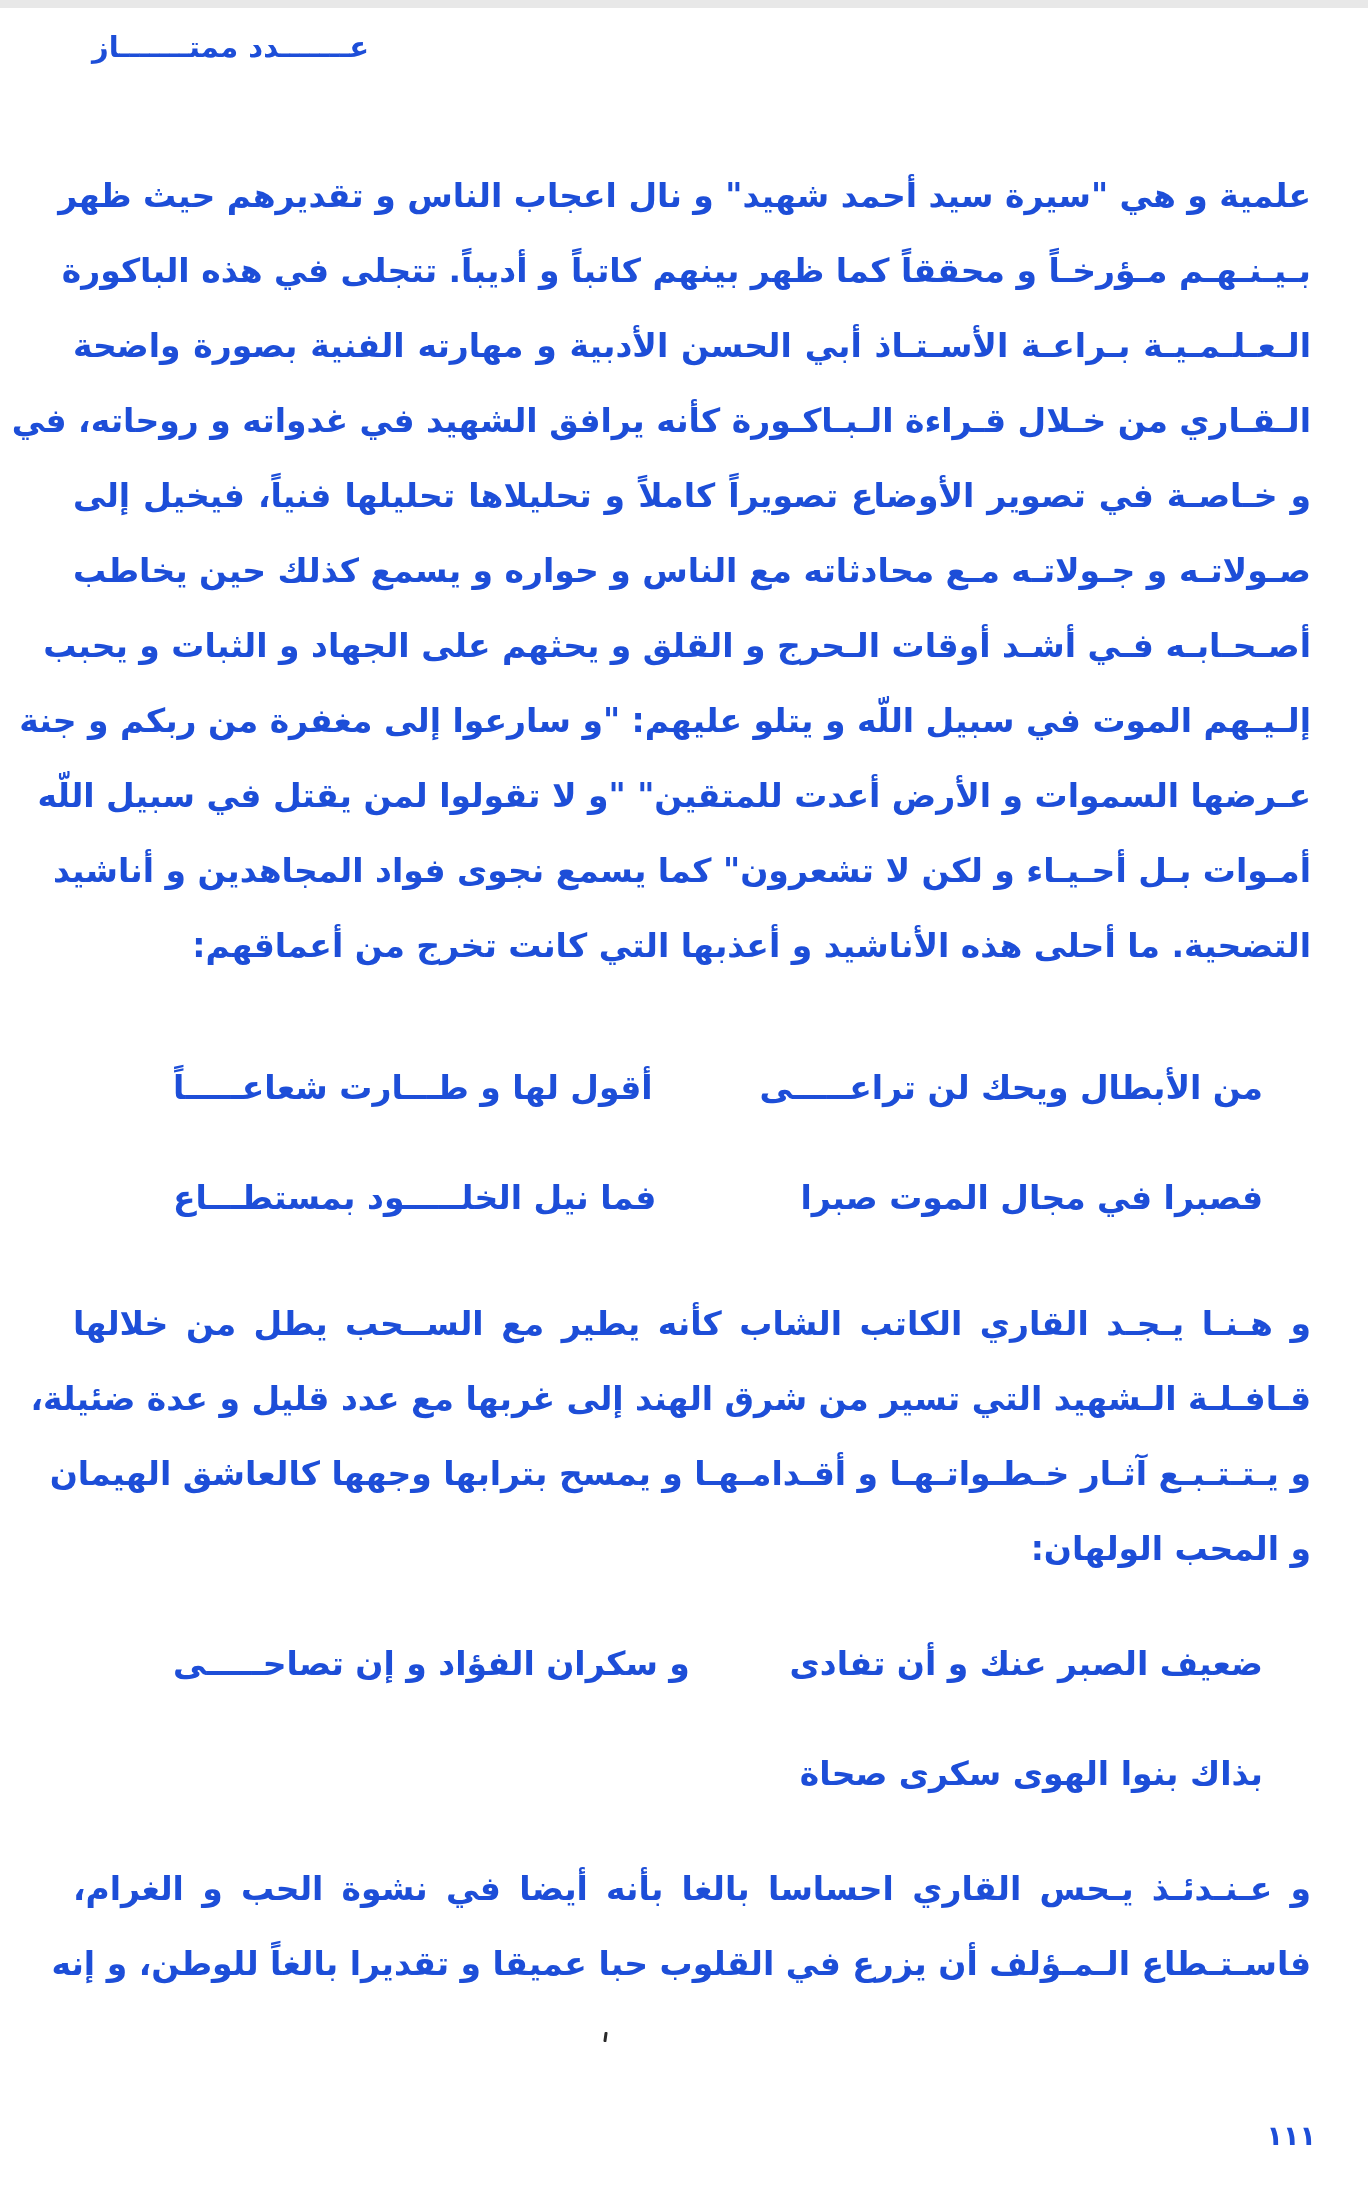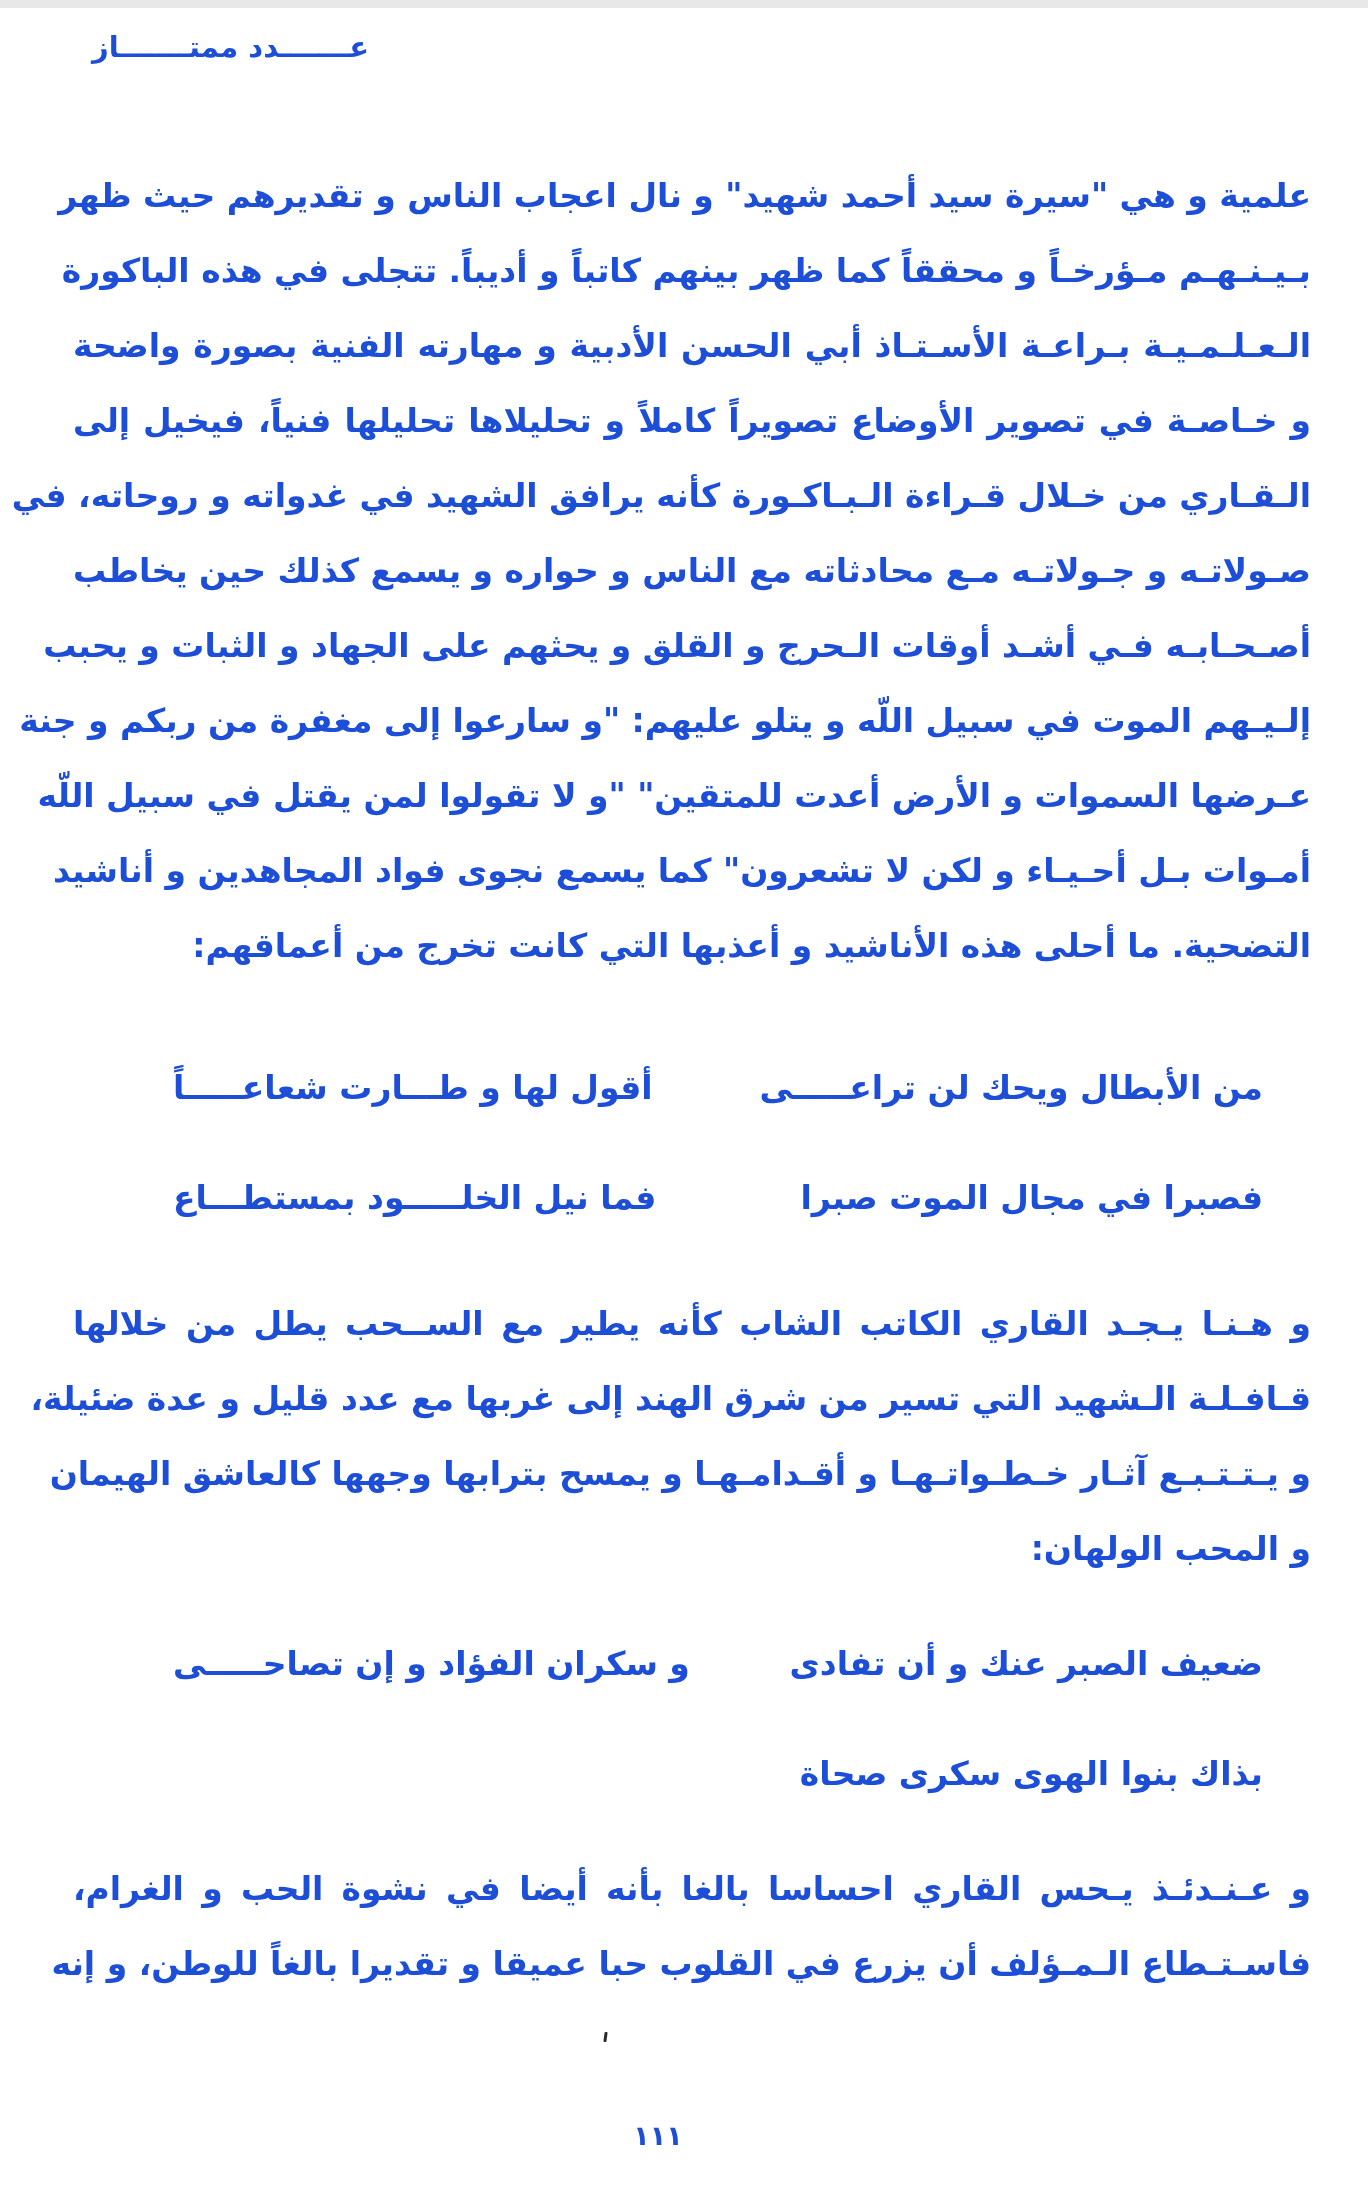--- a/index.html
+++ b/index.html
@@ -63,21 +63,20 @@
   .hemistich {
     font-size: 33px;
     font-weight: 700;
     white-space: nowrap;
   }
   .page-number {
     position: absolute;
     top: 2112px;
     left: 0;
     right: 52px;
-    text-align: center;
     font-size: 27px;
     font-weight: 700;
   }
   .ink-speck {
     position: absolute;
     top: 2024px;
     left: 604px;
     width: 3px;
     height: 10px;
     background: #2a2a2a;
@@ -89,22 +88,22 @@
 <body>
 
 <div class="page">
 
   <div class="header">عـــــــدد ممتـــــــاز</div>
 
   <section class="sec" id="p1">
     <div class="line">علمية و هي "سيرة سيد أحمد شهيد" و نال اعجاب الناس و تقديرهم حيث ظهر</div>
     <div class="line">بـيـنـهـم مـؤرخـاً و محققاً كما ظهر بينهم كاتباً و أديباً. تتجلى في هذه الباكورة</div>
     <div class="line">الـعـلـمـيـة بـراعـة الأسـتـاذ أبي الحسن الأدبية و مهارته الفنية بصورة واضحة</div>
+    <div class="line">الـقـاري من خـلال قـراءة الـبـاكـورة كأنه يرافق الشهيد في غدواته و روحاته، في</div>
     <div class="line">و خـاصـة في تصوير الأوضاع تصويراً كاملاً و تحليلاها تحليلها فنياً، فيخيل إلى</div>
-    <div class="line">الـقـاري من خـلال قـراءة الـبـاكـورة كأنه يرافق الشهيد في غدواته و روحاته، في</div>
     <div class="line">صـولاتـه و جـولاتـه مـع محادثاته مع الناس و حواره و يسمع كذلك حين يخاطب</div>
     <div class="line">أصـحـابـه فـي أشـد أوقات الـحرج و القلق و يحثهم على الجهاد و الثبات و يحبب</div>
     <div class="line">إلـيـهم الموت في سبيل اللّه و يتلو عليهم: "و سارعوا إلى مغفرة من ربكم و جنة</div>
     <div class="line">عـرضها السموات و الأرض أعدت للمتقين" "و لا تقولوا لمن يقتل في سبيل اللّه</div>
     <div class="line">أمـوات بـل أحـيـاء و لكن لا تشعرون" كما يسمع نجوى فواد المجاهدين و أناشيد</div>
     <div class="line last">التضحية. ما أحلى هذه الأناشيد و أعذبها التي كانت تخرج من أعماقهم:</div>
   </section>
 
   <section class="sec" id="poem1">
     <div class="verse">

